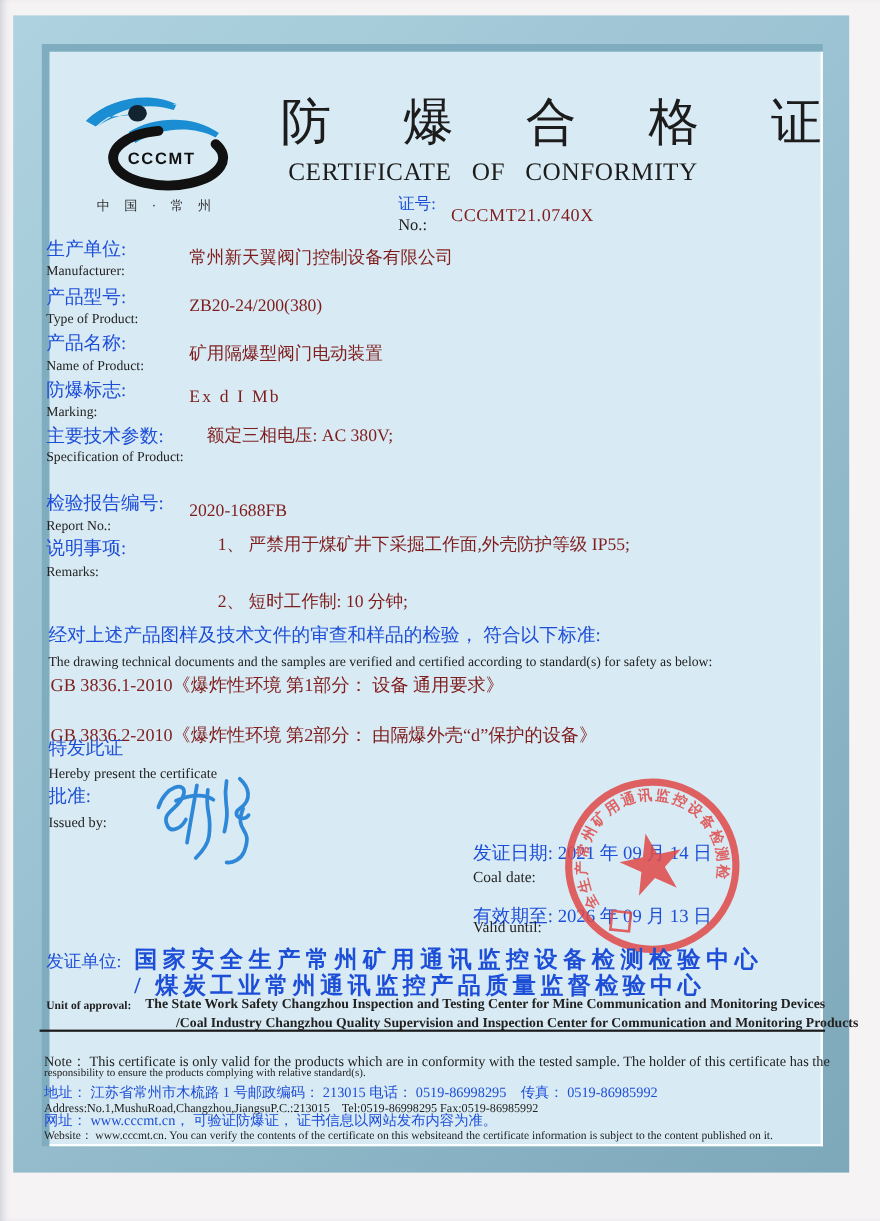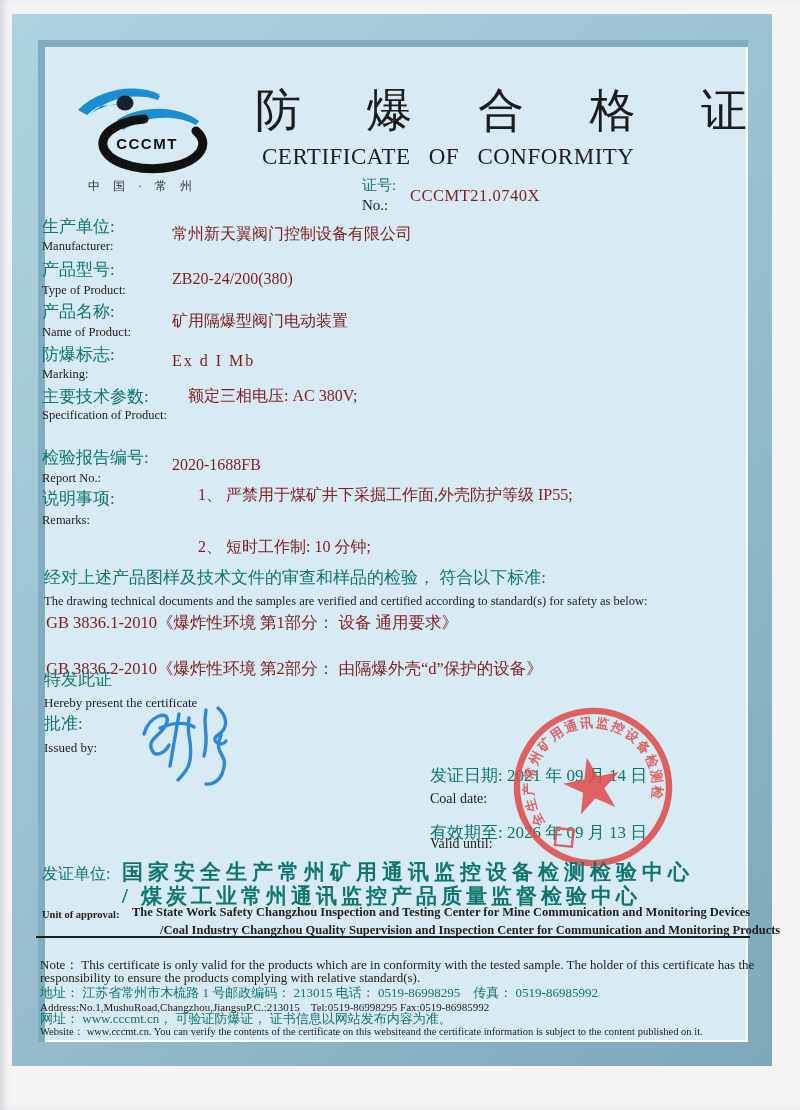--- a/index.html
+++ b/index.html
@@ -5,21 +5,21 @@
   html,body{margin:0;padding:0;}
   body{background:#e9e6ea;font-family:"Liberation Serif","DejaVu Serif",serif;}
   .page{position:relative;width:800px;height:1110px;margin:0 auto;background:#f6f3f5;overflow:hidden;
         box-shadow:inset 6px 0 8px -4px #c9ccd4;}
   .band{position:absolute;left:12px;top:14px;width:760px;height:1052px;
         background:linear-gradient(135deg,#aed2df 0%,#9bc2d2 45%,#7da8ba 100%);}
   .darkline{position:absolute;left:38px;top:40px;width:710px;height:1002px;background:#7fadbf;}
   .content{position:absolute;left:45px;top:47px;width:701px;height:993px;background:#d8eaf3;
            border-right:2px solid #ffffff;border-bottom:2px solid #ffffff;}
   .abs{position:absolute;white-space:nowrap;}
-  .cn{font-family:"Liberation Serif","DejaVu Serif",serif;color:#0f766e;}
+  .cn{font-family:"Liberation Serif","DejaVu Serif",serif;color:#1d4ed8;}
   .en{font-family:"Liberation Serif","DejaVu Serif",serif;color:#222;}
   .val{font-family:"Liberation Serif","DejaVu Serif",serif;color:#7f1d1d;}
   .title-cn{font-size:46px;letter-spacing:27px;color:#1c1c1c;}
   .title-en{font-size:23px;word-spacing:12px;letter-spacing:.5px;color:#1c1c1c;}
   .lbl{font-size:17px;}
   .sub{font-size:12.5px;}
   .v16{font-size:16px;}
   .bold{font-weight:bold;}
   .hr{position:absolute;left:36px;top:936px;width:714px;border-top:2px solid #1b1b1b;}
   .logo-region{font-size:12px;letter-spacing:5px;color:#333;}
@@ -122,18 +122,18 @@
   <div class="abs cn" style="left:42px;top:864px;font-size:16px;">发证单位:</div>
   <div class="abs cn bold" style="left:122px;top:858px;font-size:21px;letter-spacing:5px;">国家安全生产常州矿用通讯监控设备检测检验中心</div>
   <div class="abs cn bold" style="left:122px;top:882px;font-size:21px;letter-spacing:4px;">/ 煤炭工业常州通讯监控产品质量监督检验中心</div>
   <div class="abs en bold" style="left:42px;top:909px;font-size:10.5px;">Unit of approval:</div>
   <div class="abs en bold" style="left:132px;top:905px;font-size:12.5px;">The State Work Safety Changzhou Inspection and Testing Center for Mine Communication and Monitoring Devices</div>
   <div class="abs en bold" style="left:160px;top:923px;font-size:12.5px;">/Coal Industry Changzhou Quality Supervision and Inspection Center for Communication and Monitoring Products</div>
 
   <div class="hr"></div>
 
   <div class="abs en" style="left:40px;top:956px;font-size:13px;">Note： This certificate is only valid for the products which are in conformity with the tested sample. The holder of this certificate has the</div>
-  <div class="abs en" style="left:40px;top:970px;font-size:13px;">responsibility to ensure the products complying with relative standard(s).</div>
+  <div class="abs en" style="left:40px;top:970px;font-size:10px;">responsibility to ensure the products complying with relative standard(s).</div>
   <div class="abs cn" style="left:40px;top:984px;font-size:13px;">地址： 江苏省常州市木梳路 1 号邮政编码： 213015 电话： 0519-86998295　传真： 0519-86985992</div>
   <div class="abs en" style="left:40px;top:1000px;font-size:11px;">Address:No.1,MushuRoad,Changzhou,JiangsuP.C.:213015　Tel:0519-86998295 Fax:0519-86985992</div>
   <div class="abs cn" style="left:40px;top:1010px;font-size:13px;">网址： www.cccmt.cn， 可验证防爆证， 证书信息以网站发布内容为准。</div>
   <div class="abs en" style="left:40px;top:1025px;font-size:10.5px;">Website： www.cccmt.cn. You can verify the contents of the certificate on this websiteand the certificate information is subject to the content published on it.</div>
 </div>
 
 </body></html>

